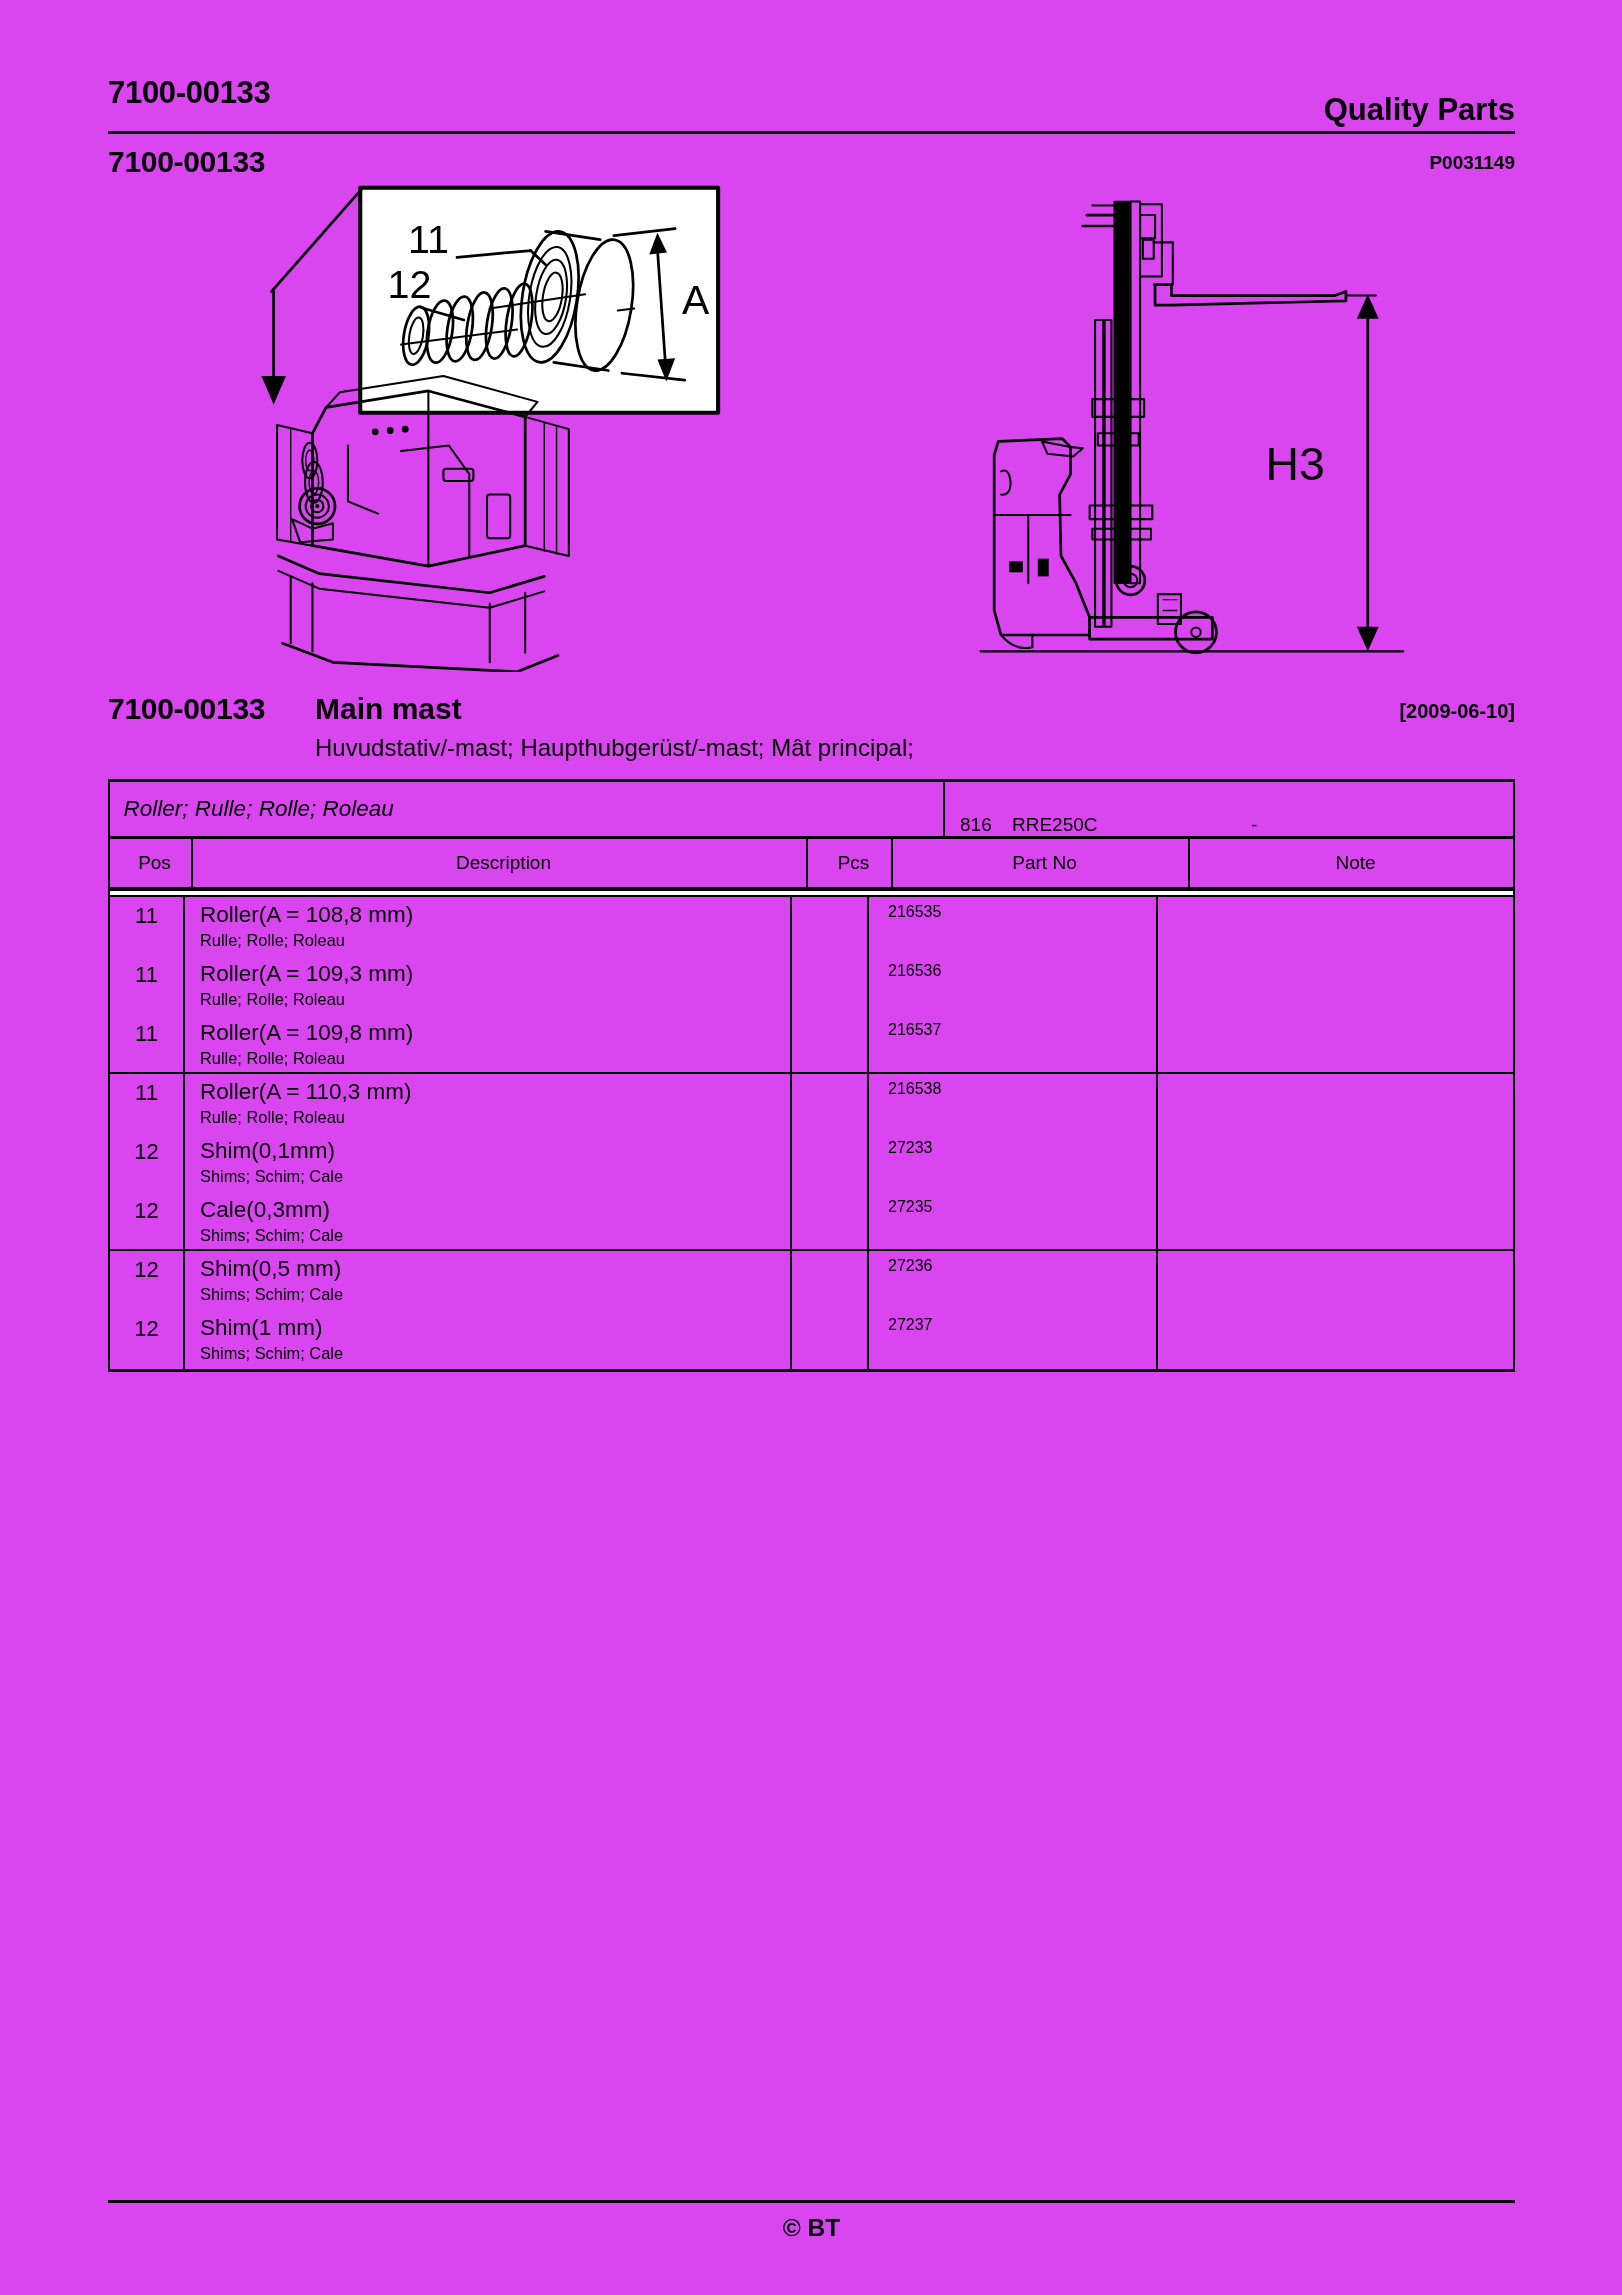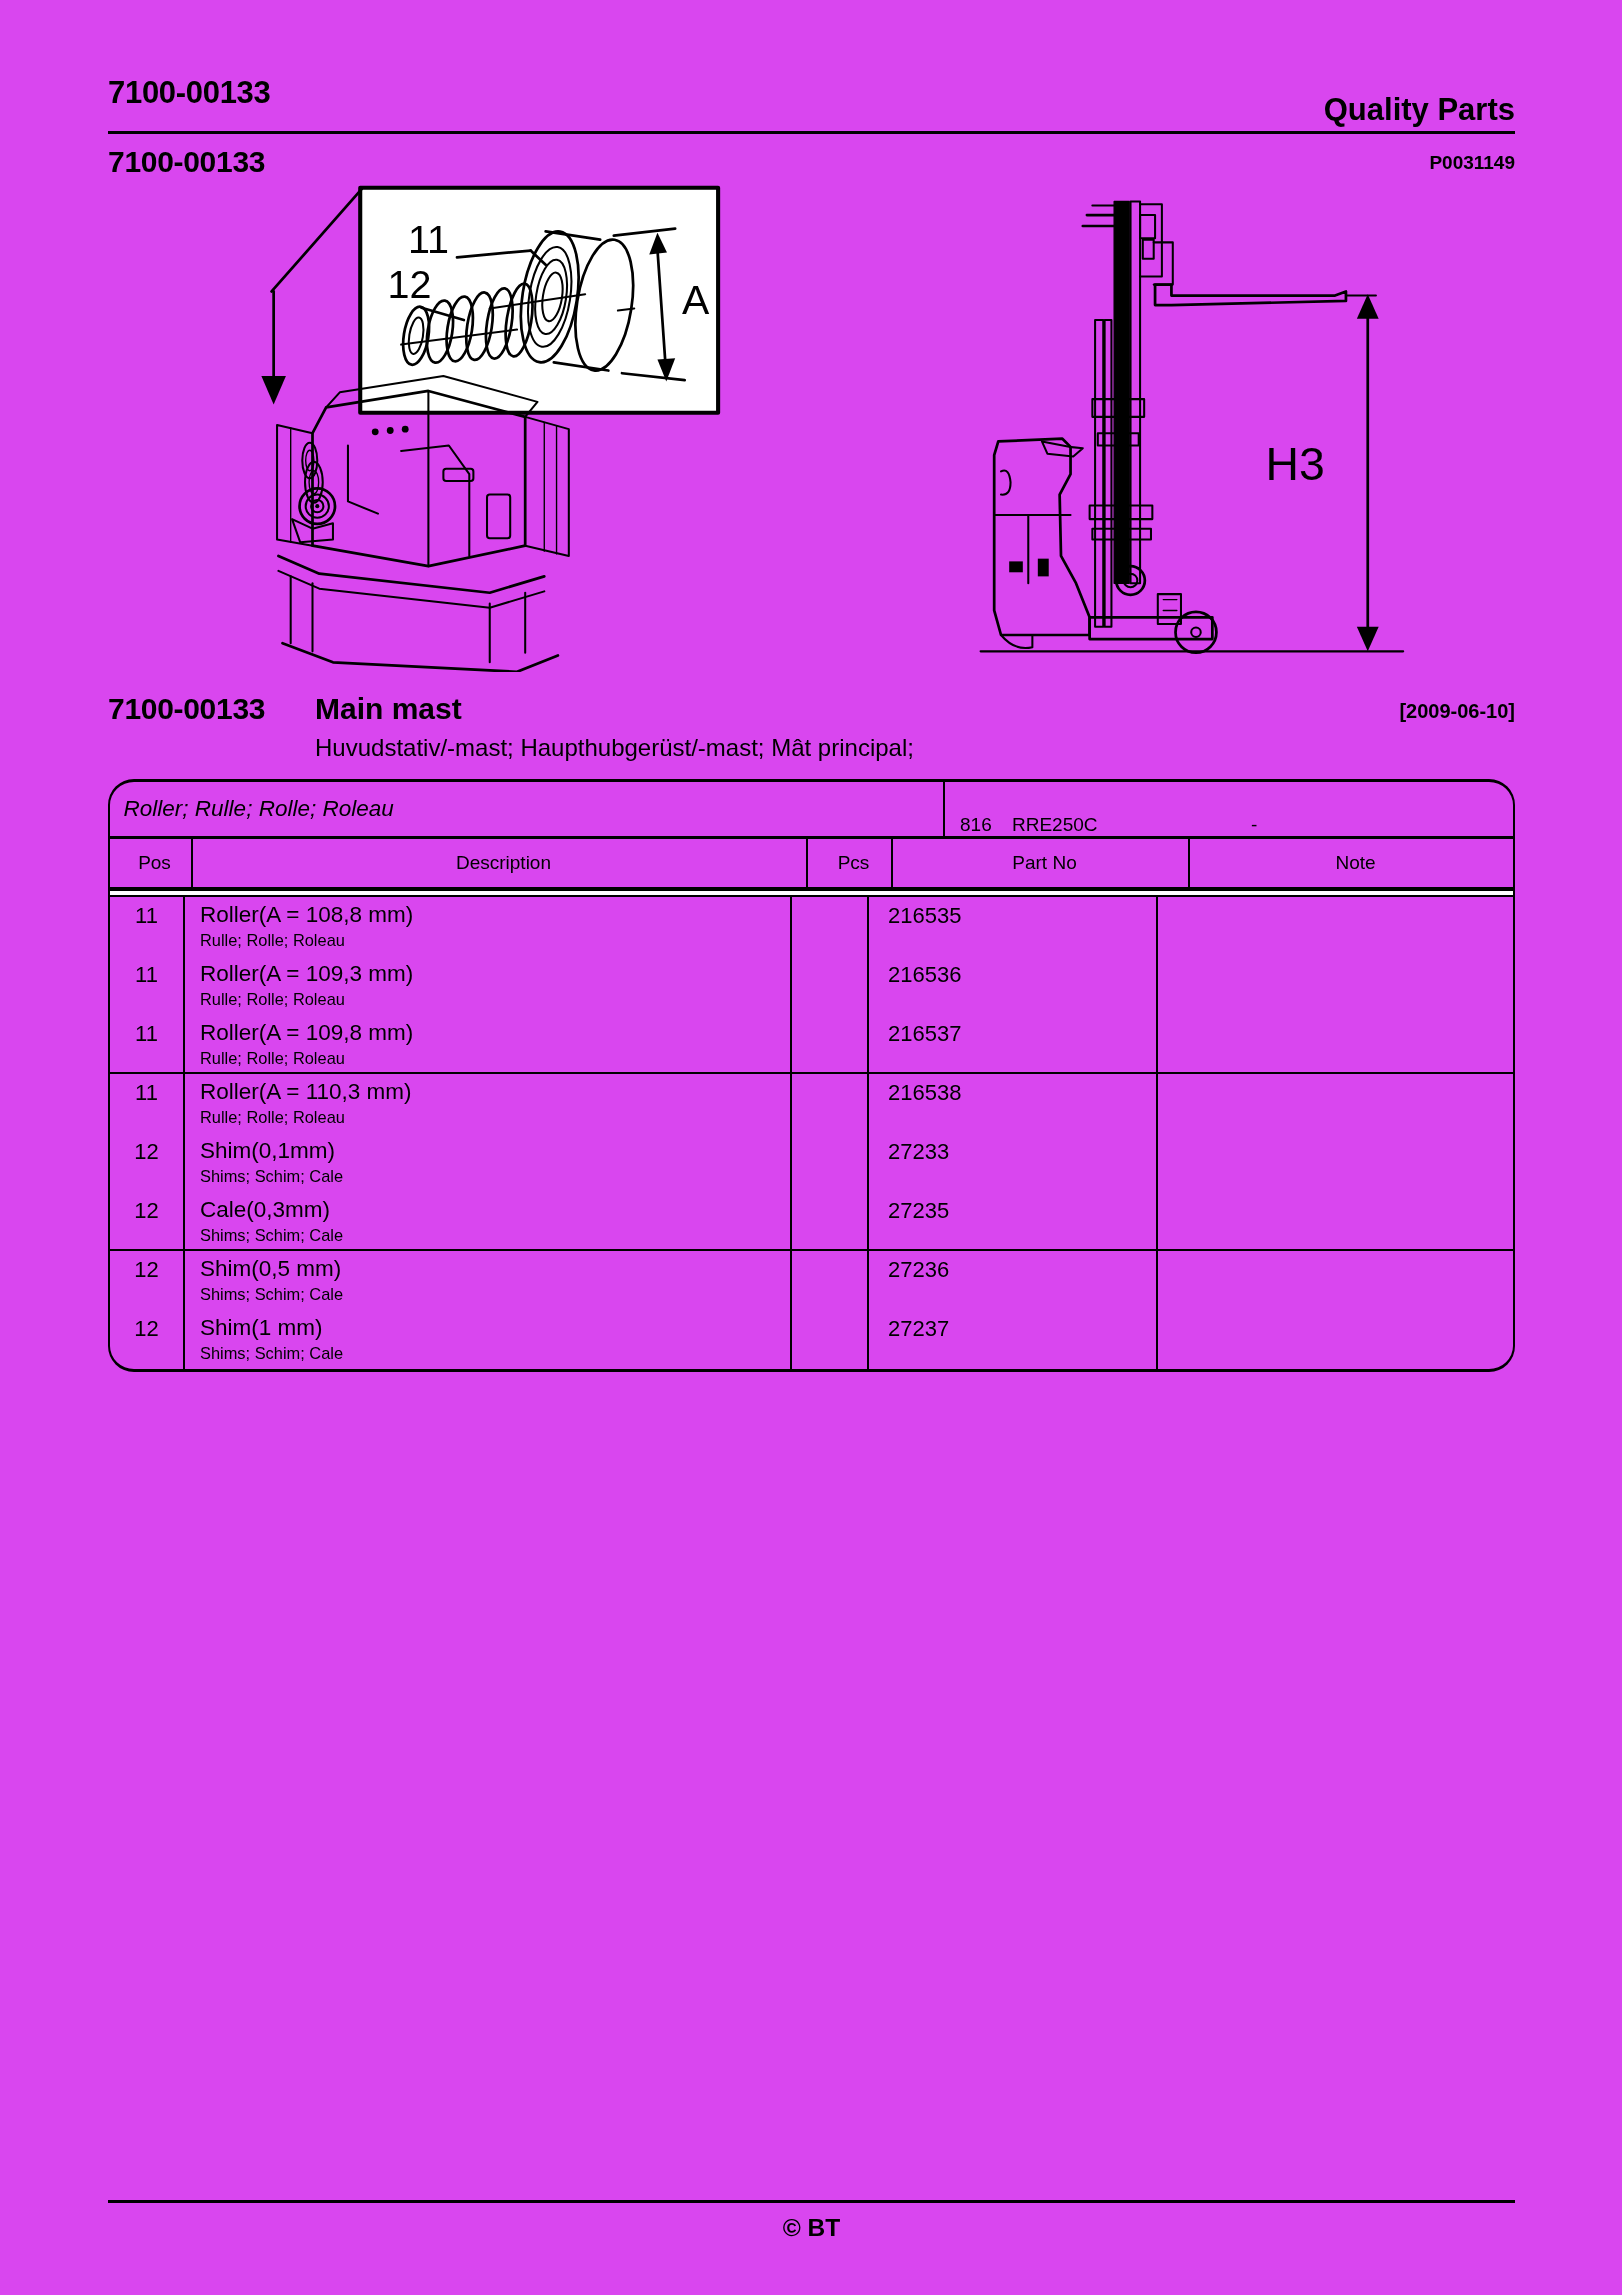--- a/index.html
+++ b/index.html
@@ -131,21 +131,20 @@
   .parts-table {
     position: absolute;
     left: 108px;
     top: 779px;
     width: 1407px;
     border-left: 2px solid #000;
     border-right: 2px solid #000;
     border-top: 3.4px solid #000;
     border-bottom: 3.4px solid #000;
     box-sizing: border-box;
-    border-radius: 26px;
   }
   .group-row {
     display: flex;
     height: 57px;
     border-bottom: 3.4px solid #000;
     box-sizing: border-box;
   }
   .group-label {
     flex: 0 0 835px;
     display: flex;
@@ -230,21 +229,21 @@
   .c-pcs {
     flex: 0 0 77px;
     border-right: 2px solid #000;
     text-align: center;
     font-size: 22px;
   }
   .c-part {
     flex: 0 0 289px;
     border-right: 2px solid #000;
     padding-left: 19px;
-    font-size: 22px;
+    font-size: 16px;
   }
   .c-note {
     flex: 1;
     padding-left: 13.6px;
     font-size: 19px;
   }
   .desc-main {
     font-size: 22.5px;
     line-height: 1.05;
   }

